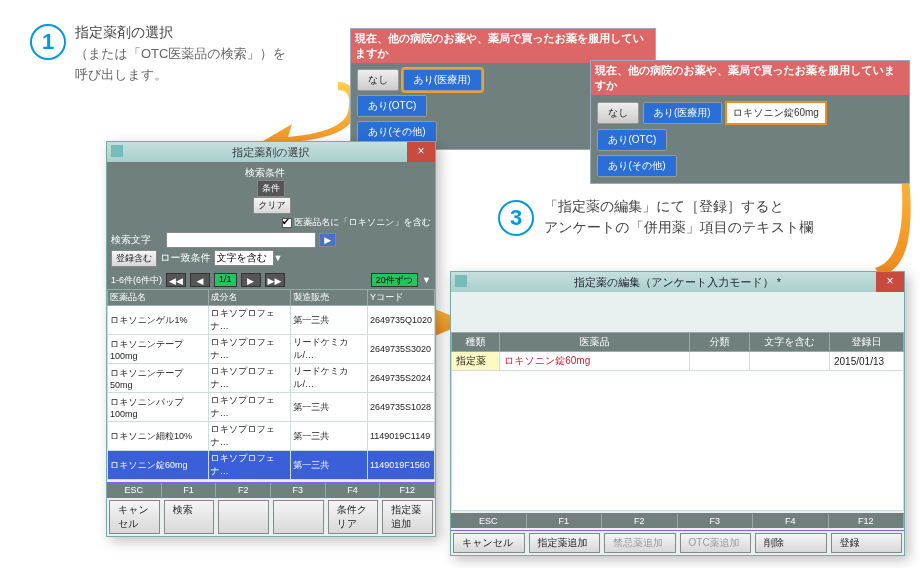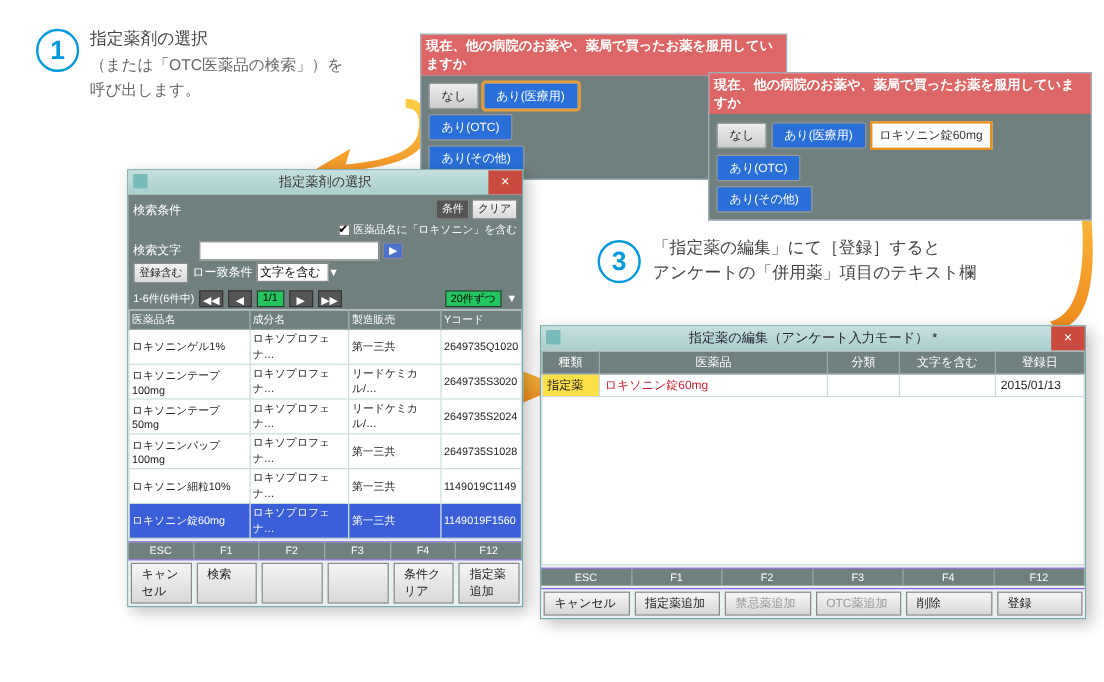--- a/index.html
+++ b/index.html
@@ -39,21 +39,21 @@
   table.grid td { border: 1px solid #cdd; padding: 1px 2px; height: 13px; }
   tr.sel td { background: #3a5fd9; color: #fff; }
 
   .fbar { display:flex; border-top:1px solid #8b5cf6; }
   .fbar .fcell { flex:1; text-align:center; padding:2px 0; background:#70807f; color:#fff; font-size:9px; border-right:1px solid #9aa;}
   .fbar .fbtn { flex:1; margin:2px; }
 
   
   #winB { left: 450px; top: 271px; width: 455px; }
   #winB .titlebar { color:#223; }
-  table.gridB { width:100%; border-collapse:collapse; font-size:10px; background:#fff;}
+  table.gridB { width:100%; border-collapse:collapse; font-size:10px; background:#fff;margin-top:40px;}
   table.gridB th { background:#70807f; color:#fff; border:1px solid #9aa; padding:2px 4px; font-weight:normal;}
   table.gridB td { border:1px solid #cdd; padding:2px 4px; height:15px; }
   .fillrows { height: 140px; background:#fff; border:1px solid #cdd; border-top:none;}
   .fbarB { margin-top:2px; }
   .fbarB .btn.disabled { color:#999; }
 
   
   .pinkDlg { position:absolute; background:#e9f0f0; border:1px solid #9ab; }
   .pinkDlg .pinkbar { background:#d66; color:#fff; font-size:11px; padding:2px 4px; font-weight:bold;}
   .pinkDlg .body { background:#70807f; padding:6px; }
@@ -138,21 +138,21 @@
   </div>
 </div>
 
 <div id="winA" class="win">
   <div class="titlebar">
     <span class="tbicon"></span>
     <span>指定薬剤の選択</span>
     <span class="closebtn">×</span>
   </div>
   <div class="panel">
-    <div style="display:flex; align-items:center; margin-bottom:2px;">
+    <div style="display:flex; align-items:center; margin-bottom:2px;flex-direction:column;">
       <span class="lbl">検索条件</span>
       <span style="flex:1"></span>
       <span class="btn sm" style="background:#555;color:#fff">条件</span>
       <span class="btn sm" style="margin-left:2px;">クリア</span>
     </div>
     <div class="chkline" style="text-align:right; margin-bottom:3px;">
       <span class="chk on"></span>
       <span>医薬品名に「ロキソニン」を含む</span>
     </div>
     <div style="margin-bottom:2px;">
@@ -256,21 +256,21 @@
         <tr>
       <th style="width:48px">種類</th>
       <th>医薬品</th>
       <th style="width:60px">分類</th>
       <th style="width:80px">文字を含む</th>
       <th style="width:74px">登録日</th>
     </tr>
       </thead>
     <tbody>
       <tr>
-        <td style="background:#fde047">指定薬</td>
+        <td style="background:#fef9c3">指定薬</td>
         <td style="color:#c23">ロキソニン錠60mg</td>
         <td></td>
         <td></td>
         <td>2015/01/13</td>
       </tr>
     </tbody>
   </table>
   <div class="fillrows"></div>
   <div class="fbar fbarB">
     <div class="fcell">ESC</div>

